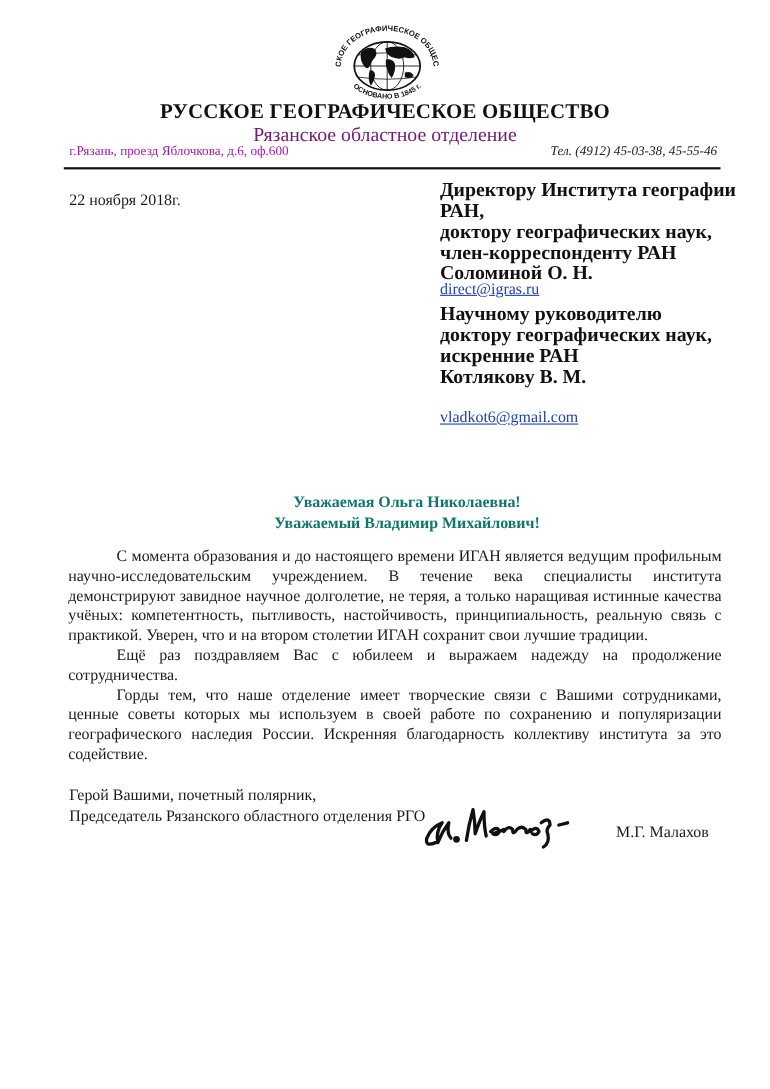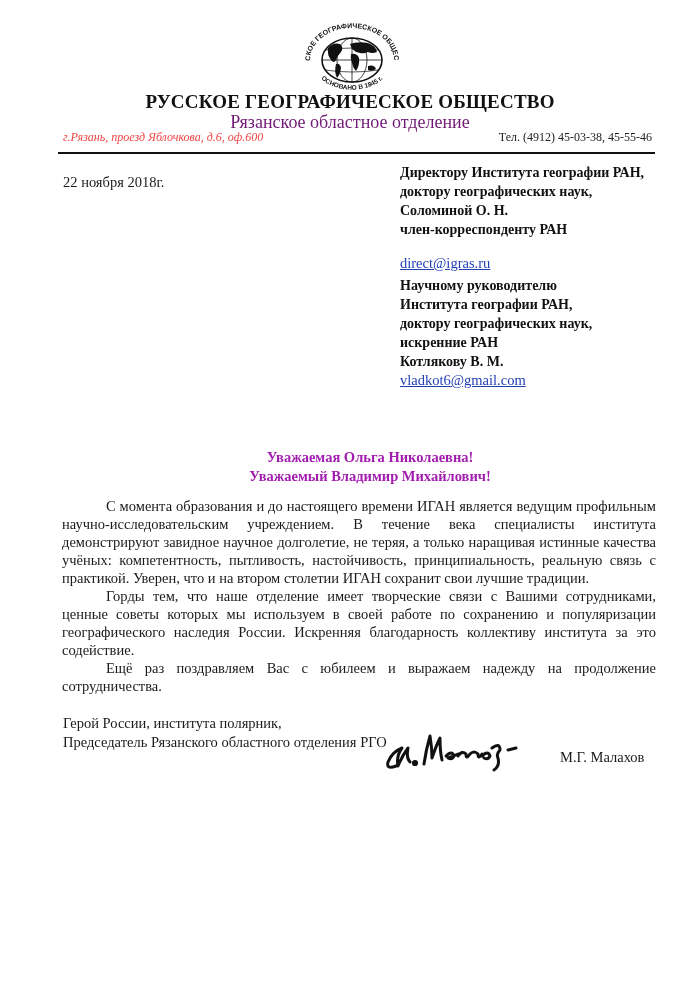--- a/index.html
+++ b/index.html
@@ -23,53 +23,53 @@
       position: absolute; left: 0; top: 91px; width: 700px;
       text-align: center; font-weight: bold; font-size: 19px; letter-spacing: 0.2px;
       color: #111;
     }
     .org-branch {
       position: absolute; left: 0; top: 112px; width: 700px;
       text-align: center; font-size: 18px; color: #701a75;
     }
     .org-address {
       position: absolute; left: 63px; top: 130px;
-      font-style: italic; font-size: 12px; color: #ef4444;
+      font-size: 12px; color: #a21caf;
     }
     .org-phone {
       position: absolute; right: 48px; top: 130px;
-      font-size: 12px; color: #222;
+      font-style: italic; font-size: 12px; color: #222;
     }
     .rule {
       position: absolute; left: 58px; top: 152px; width: 597px; height: 2px;
       background: #111;
     }
 
     
     .date {
       position: absolute; left: 63px; top: 174px; font-size: 14.5px;
     }
     .addressee {
-      position: absolute; left: 400px; font-weight: bold; font-size: 14px;
+      position: absolute; left: 400px; font-weight: bold; font-size: 18px;
       line-height: 19px; color: #111;
     }
     .addressee.a1 { top: 163px; }
     .addressee.a2 { top: 276px; }
     .email {
       position: absolute; left: 400px; font-size: 14.5px;
       color: #1f3fb3; text-decoration: underline; cursor: pointer;
     }
     .email.e1 { top: 239px; margin-top: 16px; }
     .email.e2 { top: 372px; }
 
     
     .salutation {
       position: absolute; left: 0; top: 448px; width: 700px;
       text-align: center; font-weight: bold; font-size: 14.5px;
-      line-height: 19px; color: #a21caf;
+      line-height: 19px; color: #0f766e;
     }
     .salutation div { margin-left: 40px; }
 
     
     .body-text {
       position: absolute; left: 62px; top: 497px; width: 594px;
       font-size: 14.5px; line-height: 18px; text-align: justify; color: #1a1a1a;
     }
     .body-text p { text-indent: 44px; }
     .body-text p.first { text-indent: 44px; }
@@ -120,47 +120,46 @@
   <div class="org-branch">Рязанское областное отделение</div>
   <div class="org-address">г.Рязань, проезд Яблочкова, д.6, оф.600</div>
   <div class="org-phone">Тел. (4912) 45-03-38, 45-55-46</div>
   <div class="rule"></div>
 
   <div class="date">22 ноября 2018г.</div>
 
   <div class="addressee a1">
     <div>Директору Института географии РАН,</div>
     <div>доктору географических наук,</div>
+    <div>член-корреспонденту РАН</div>
     <div>Соломиной О. Н.</div>
-    <div>член-корреспонденту РАН</div>
   </div>
   <a class="email e1">direct@igras.ru</a>
 
   <div class="addressee a2">
     <div>Научному руководителю</div>
-    <div>Института географии РАН,</div>
     <div>доктору географических наук,</div>
     <div>искренние РАН</div>
     <div>Котлякову В. М.</div>
   </div>
   <a class="email e2">vladkot6@gmail.com</a>
 
   <div class="salutation">
     <div>Уважаемая Ольга Николаевна!</div>
     <div>Уважаемый Владимир Михайлович!</div>
   </div>
 
   <div class="body-text">
     <p>С момента образования и до настоящего времени ИГАН является ведущим профильным научно-исследовательским учреждением. В течение века специалисты института демонстрируют завидное научное долголетие, не теряя, а только наращивая истинные качества учёных: компетентность, пытливость, настойчивость, принципиальность, реальную связь с практикой. Уверен, что и на втором столетии ИГАН сохранит свои лучшие традиции.</p>
+    <p>Ещё раз поздравляем Вас с юбилеем и выражаем надежду на продолжение сотрудничества.</p>
     <p>Горды тем, что наше отделение имеет творческие связи с Вашими сотрудниками, ценные советы которых мы используем в своей работе по сохранению и популяризации географического наследия России. Искренняя благодарность коллективу института за это содействие.</p>
-    <p>Ещё раз поздравляем Вас с юбилеем и выражаем надежду на продолжение сотрудничества.</p>
   </div>
 
   <div class="sig-titles">
-    <div>Герой России, института полярник,</div>
+    <div>Герой Вашими, почетный полярник,</div>
     <div>Председатель Рязанского областного отделения РГО</div>
   </div>
 
   <svg class="signature" viewBox="0 0 150 52">
     <g fill="none" stroke="#111" stroke-width="3" stroke-linecap="round" stroke-linejoin="round">
       <path d="M14 40 Q4 44 6 36 Q10 26 20 22 Q14 30 16 40 Q20 30 26 22 Q24 32 28 36"></path>
       <circle cx="33" cy="37" r="1.6" fill="#111"></circle>
       <path d="M42 38 Q44 24 48 10 Q50 22 50 32 Q54 20 58 12 Q58 26 60 34"></path>
       <path d="M64 30 Q70 24 72 30 Q70 34 66 32 Q72 30 76 28"></path>
       <path d="M76 30 Q80 24 84 28 Q84 34 88 28 Q92 24 96 28 Q96 34 100 28"></path>

